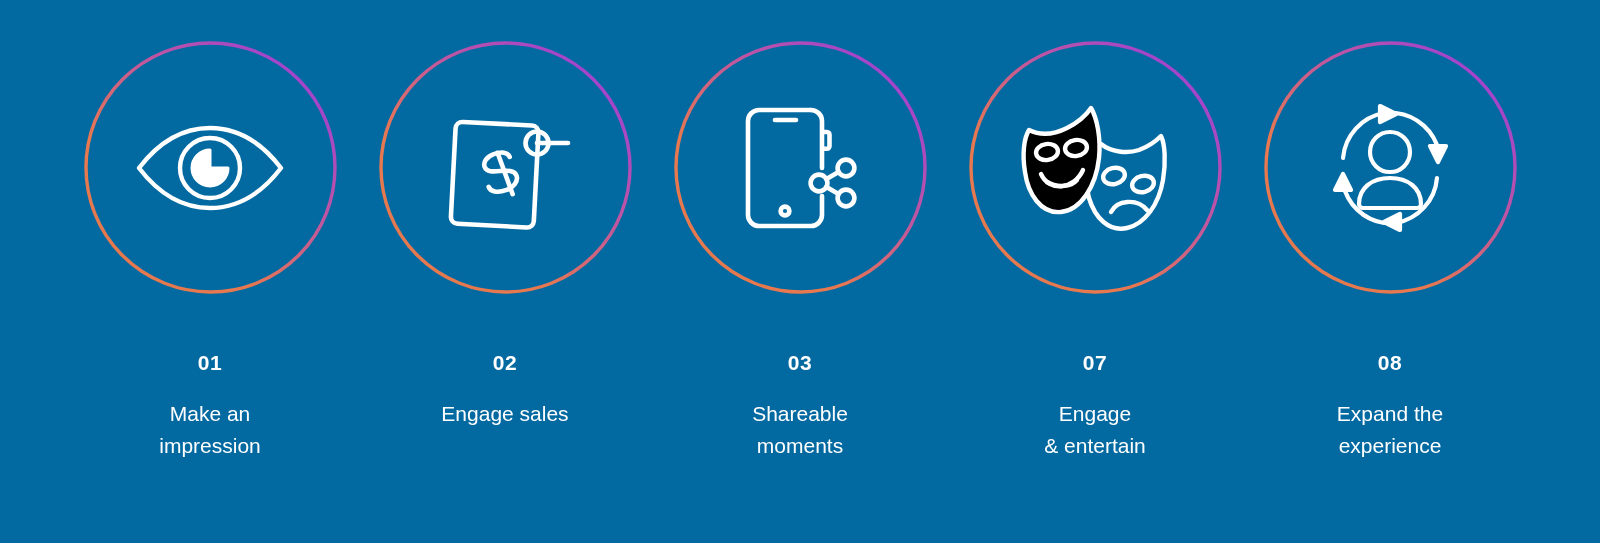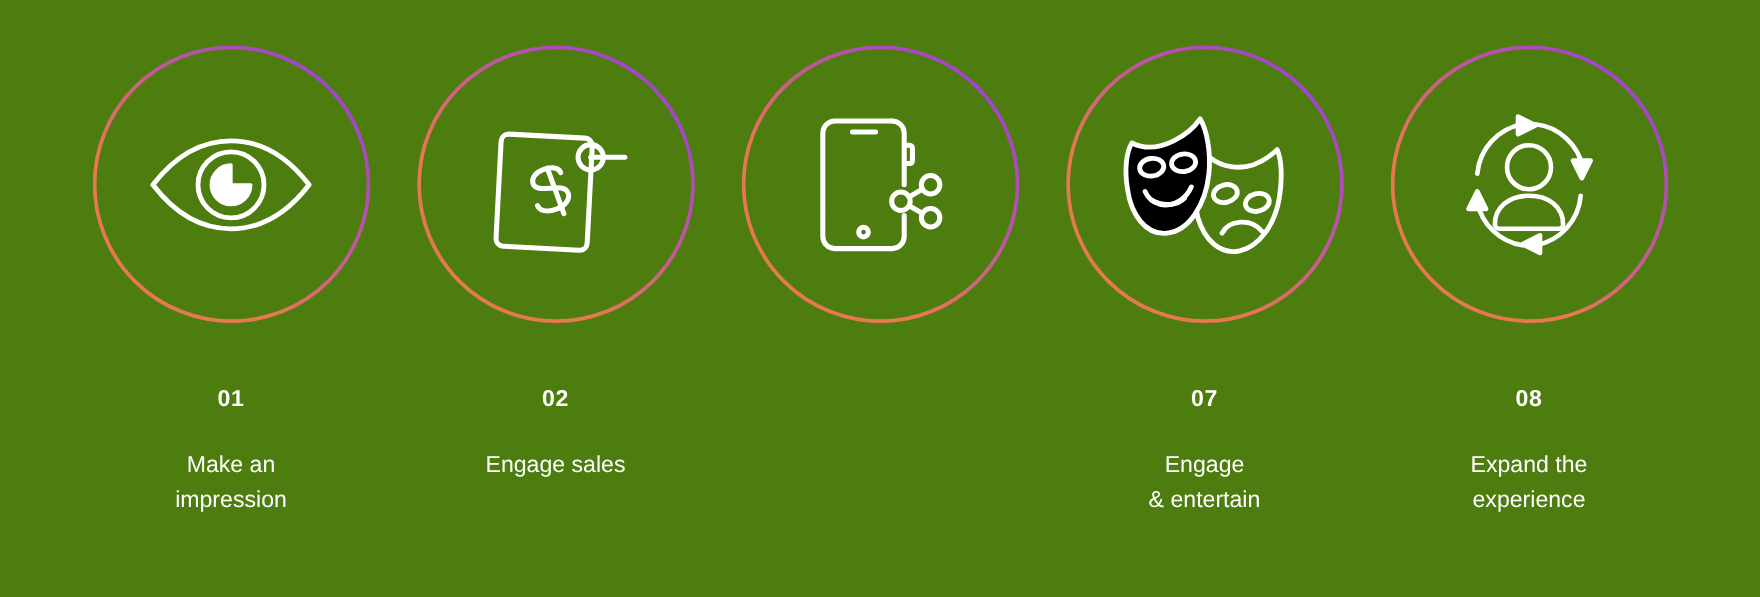--- a/index.html
+++ b/index.html
@@ -12,21 +12,21 @@
     height: 543px;
     overflow: hidden;
     font-family: "Liberation Sans", sans-serif;
     -webkit-font-smoothing: antialiased;
   }
 
   .board {
     position: relative;
     width: 1600px;
     height: 543px;
-    background: #4d7c0f;
+    background: #0369a1;
   }
 
   .steps-row {
     position: absolute;
     inset: 0;
     display: flex;
     align-items: flex-start;
     justify-content: center;
   }
 
@@ -77,21 +77,21 @@
     text-align: center;
   }
   .step-number {
     font-size: 21px;
     font-weight: 700;
     color: #ffffff;
     letter-spacing: 0.5px;
     line-height: 1;
   }
   .step-label {
-    margin-top: 34px;
+    margin-top: 25px;
     font-size: 21px;
     font-weight: 400;
     color: #ffffff;
     line-height: 1.5;
     white-space: pre-line;
   }
 </style>
 </head>
 <body>
 
@@ -180,20 +180,25 @@
             <path d="M84 34 L88 34 C89.5 34, 90.5 35.2, 90.5 36.7 L90.5 48 C90.5 49.5, 89.5 50.7, 88 50.7 L84 50.7"></path>
             <circle cx="46" cy="113" r="4.4"></circle>
             <circle cx="80" cy="85" r="8.4"></circle>
             <circle cx="107" cy="70" r="8.4"></circle>
             <circle cx="107" cy="100" r="8.4"></circle>
             <path d="M87.5 81 L99.5 74"></path>
             <path d="M87.5 89 L99.5 96"></path>
           </svg>
         </div>
       </div>
+      <div class="caption">
+        <div class="step-number">03</div>
+        <div class="step-label">Shareable
+moments</div>
+      </div>
     </div>
 
     <div class="step">
       <div class="ring-wrap">
         <svg class="ring-svg" viewBox="0 0 253 253">
           <defs>
             <linearGradient id="g4" x1="0.08" y1="0.95" x2="0.92" y2="0.05">
               <stop offset="0" stop-color="#E5794E"></stop>
               <stop offset="0.30" stop-color="#E8784F"></stop>
               <stop offset="0.62" stop-color="#C0569F"></stop>

